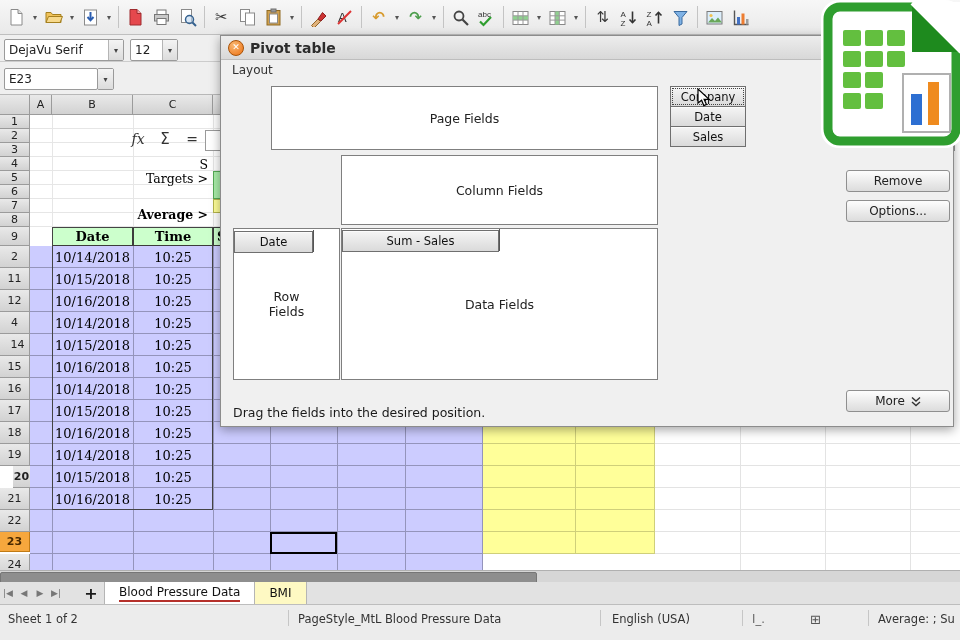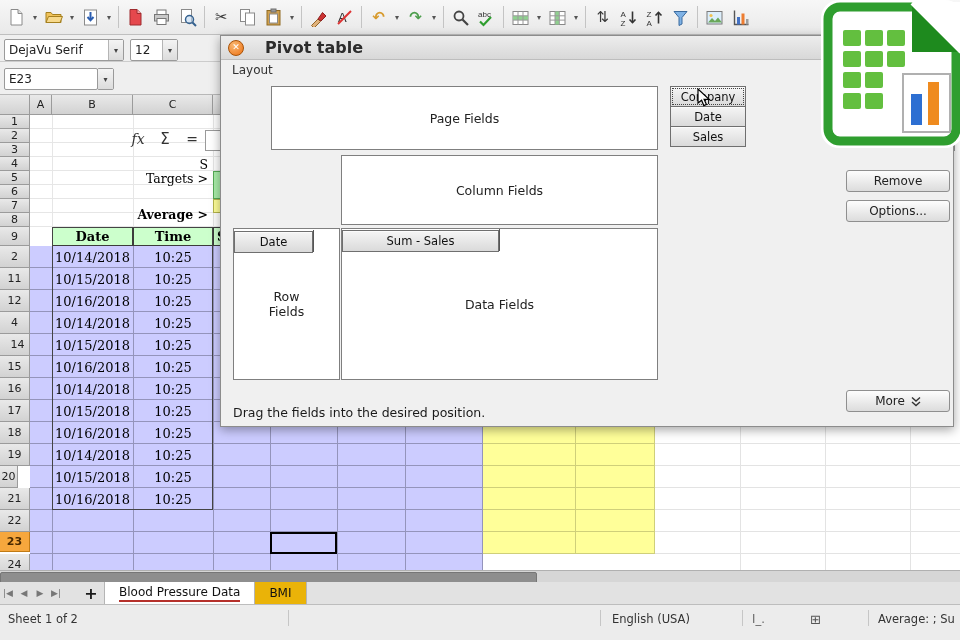--- a/index.html
+++ b/index.html
@@ -51,33 +51,33 @@
   #hscroll{position:absolute;left:0;top:570px;width:960px;height:12px;background:#d6d6d6;border-top:1px solid #b0b0b0;z-index:2}
   #hthumb{position:absolute;left:0;top:1px;width:535px;height:10px;background:#8e8e8e;border:1px solid #767676;border-radius:2px}
   #tabbar{position:absolute;left:0;top:582px;width:960px;height:22px;background:#e2e2e2;border-bottom:1px solid #c2c2c2;
           display:flex;align-items:stretch;z-index:2}
   .navb{width:16px;display:flex;align-items:center;justify-content:center;font-size:9px;color:#777}
   #addsheet{width:26px;display:flex;align-items:center;justify-content:center;font-size:16px;font-weight:bold;color:#1a1a1a;margin-left:14px}
   .stab{display:flex;align-items:center;justify-content:center;padding:0 14px;font-size:12px;color:#111;
         border-right:1px solid #b5b5b5;position:relative}
   .stab.active{background:#fff;border-left:1px solid #b5b5b5}
   .stab.active .tlbl{border-bottom:2px solid #b5302a;padding-bottom:1px}
-  .stab.purple{background:#eab308}
+  .stab.purple{background:#fef9c3}
   #statusbar{position:absolute;left:0;top:604px;width:960px;height:36px;background:#ececec;border-top:1px solid #bdbdbd;
              font-size:11.5px;color:#333;z-index:2}
   .sitem{position:absolute;top:7px;white-space:nowrap}
   .ssep{position:absolute;top:5px;width:1px;height:16px;background:#c6c6c6}
   
   #dialog{position:absolute;left:220px;top:35px;width:732px;height:390px;background:#f0f0f0;
           border:1px solid #8c8c8c;box-shadow:0 3px 10px rgba(0,0,0,.35);z-index:40}
   .dtitle{position:absolute;left:0;top:0;right:0;height:23px;background:linear-gradient(#ededed,#d8d8d8);
           border-bottom:1px solid #bdbdbd;display:flex;align-items:center}
   .dclose{width:14px;height:14px;border-radius:50%;margin-left:7px;background:radial-gradient(circle at 35% 30%,#f9b873,#ed7113);
           border:1px solid #a85207;color:#fff;font-size:9px;line-height:13px;text-align:center;font-weight:bold}
-  .dtext{font-weight:bold;font-size:16px;color:#2c2c2c;margin-left:21px}
+  .dtext{font-weight:bold;font-size:14px;color:#2c2c2c;margin-left:6px}
   .dlabel{position:absolute;left:11px;top:27px;font-size:12px;color:#333}
   .farea{position:absolute;background:#fff;border:1px solid #7f7f7f;display:flex;align-items:center;justify-content:center;
          font-size:12.5px;color:#222}
   .farea span{white-space:pre-line;text-align:center}
   .fbtn{position:absolute;background:linear-gradient(#f5f5f5,#dadada);border:1px solid #6f6f6f;
         display:flex;align-items:center;justify-content:center;font-size:11.5px;color:#111;box-shadow:0 1px 0 rgba(255,255,255,.6) inset}
   .fbtn.active{outline:1px dotted #444;outline-offset:-3px}
   .tick{position:absolute;width:1px;background:#555}
   .pbtn{position:absolute;left:625px;width:104px;height:22px;background:linear-gradient(#fdfdfd,#dcdcdc);
         border:1px solid #8f8f8f;border-radius:3px;font-size:12px;color:#222;font-family:"DejaVu Sans",sans-serif;
@@ -288,21 +288,21 @@
     <div class="abs hdrcell rowhdr" style="left: 0px; top: 151px; width: 30px; height: 22px;">2</div>
     <div class="abs hdrcell rowhdr" style="left: 0px; top: 173px; width: 30px; height: 22px;">11</div>
     <div class="abs hdrcell rowhdr" style="left: 0px; top: 195px; width: 30px; height: 22px;">12</div>
     <div class="abs hdrcell rowhdr" style="left: 0px; top: 217px; width: 30px; height: 22px;">4</div>
     <div class="abs hdrcell rowhdr" style="left: 0px; top: 239px; width: 30px; height: 22px; padding-left: 6px;">14</div>
     <div class="abs hdrcell rowhdr" style="left: 0px; top: 261px; width: 30px; height: 22px;">15</div>
     <div class="abs hdrcell rowhdr" style="left: 0px; top: 283px; width: 30px; height: 22px;">16</div>
     <div class="abs hdrcell rowhdr" style="left: 0px; top: 305px; width: 30px; height: 22px;">17</div>
     <div class="abs hdrcell rowhdr" style="left: 0px; top: 327px; width: 30px; height: 22px;">18</div>
     <div class="abs hdrcell rowhdr" style="left: 0px; top: 349px; width: 30px; height: 22px;">19</div>
-    <div class="abs hdrcell rowhdr" style="left: 0px; top: 371px; width: 18px; height: 22px;">20</div>
+    <div class="abs hdrcell rowhdr" style="left: 13px; top: 371px; width: 18px; height: 22px; font-weight: bold;">20</div>
     <div class="abs hdrcell rowhdr" style="left: 0px; top: 393px; width: 30px; height: 22px;">21</div>
     <div class="abs hdrcell rowhdr" style="left: 0px; top: 415px; width: 30px; height: 22px;">22</div>
     <div class="abs hdrcell rowhdr cur" style="left: 0px; top: 437px; width: 30px; height: 20px;">23</div>
     <div class="abs hdrcell rowhdr" style="left: 0px; top: 459px; width: 30px; height: 22px;">24</div>
     <div class="abs fgrid" style="left: 30px; top: 20px; width: 190px; height: 112px;"></div>
     <div class="abs fline" style="left: 52px; top: 20px; width: 1px; height: 112px;"></div>
     <div class="abs fline" style="left: 133px; top: 20px; width: 1px; height: 112px;"></div>
     <div class="abs fline" style="left: 213px; top: 20px; width: 1px; height: 112px;"></div>
     <div class="abs lav" style="left: 30px; top: 151px; width: 453px; height: 324px;"></div>
     <div class="abs lavline" style="left: 52px; top: 151px; width: 1px; height: 324px;"></div>
@@ -369,20 +369,21 @@
     <span class="tlbl">Blood Pressure Data</span>
   </div>
   <div class="stab purple">
     <span class="tlbl">BMI</span>
   </div>
 </div>
 
 <div id="statusbar">
   <span class="sitem" style="left:8px">Sheet 1 of 2</span>
   <div class="ssep" style="left:288px"></div>
+  <span class="sitem" style="left:298px">PageStyle_MtL Blood Pressure Data</span>
   <div class="ssep" style="left:600px"></div>
   <span class="sitem" style="left:612px">English (USA)</span>
   <div class="ssep" style="left:742px"></div>
   <span class="sitem" style="left:752px;color:#666">I_.</span>
   <span class="sitem" style="left:810px;color:#555;font-size:13px">⊞</span>
   <div class="ssep" style="left:868px"></div>
   <span class="sitem" style="left:878px">Average: ; Su</span>
 </div>
 
 <div id="dialog">

